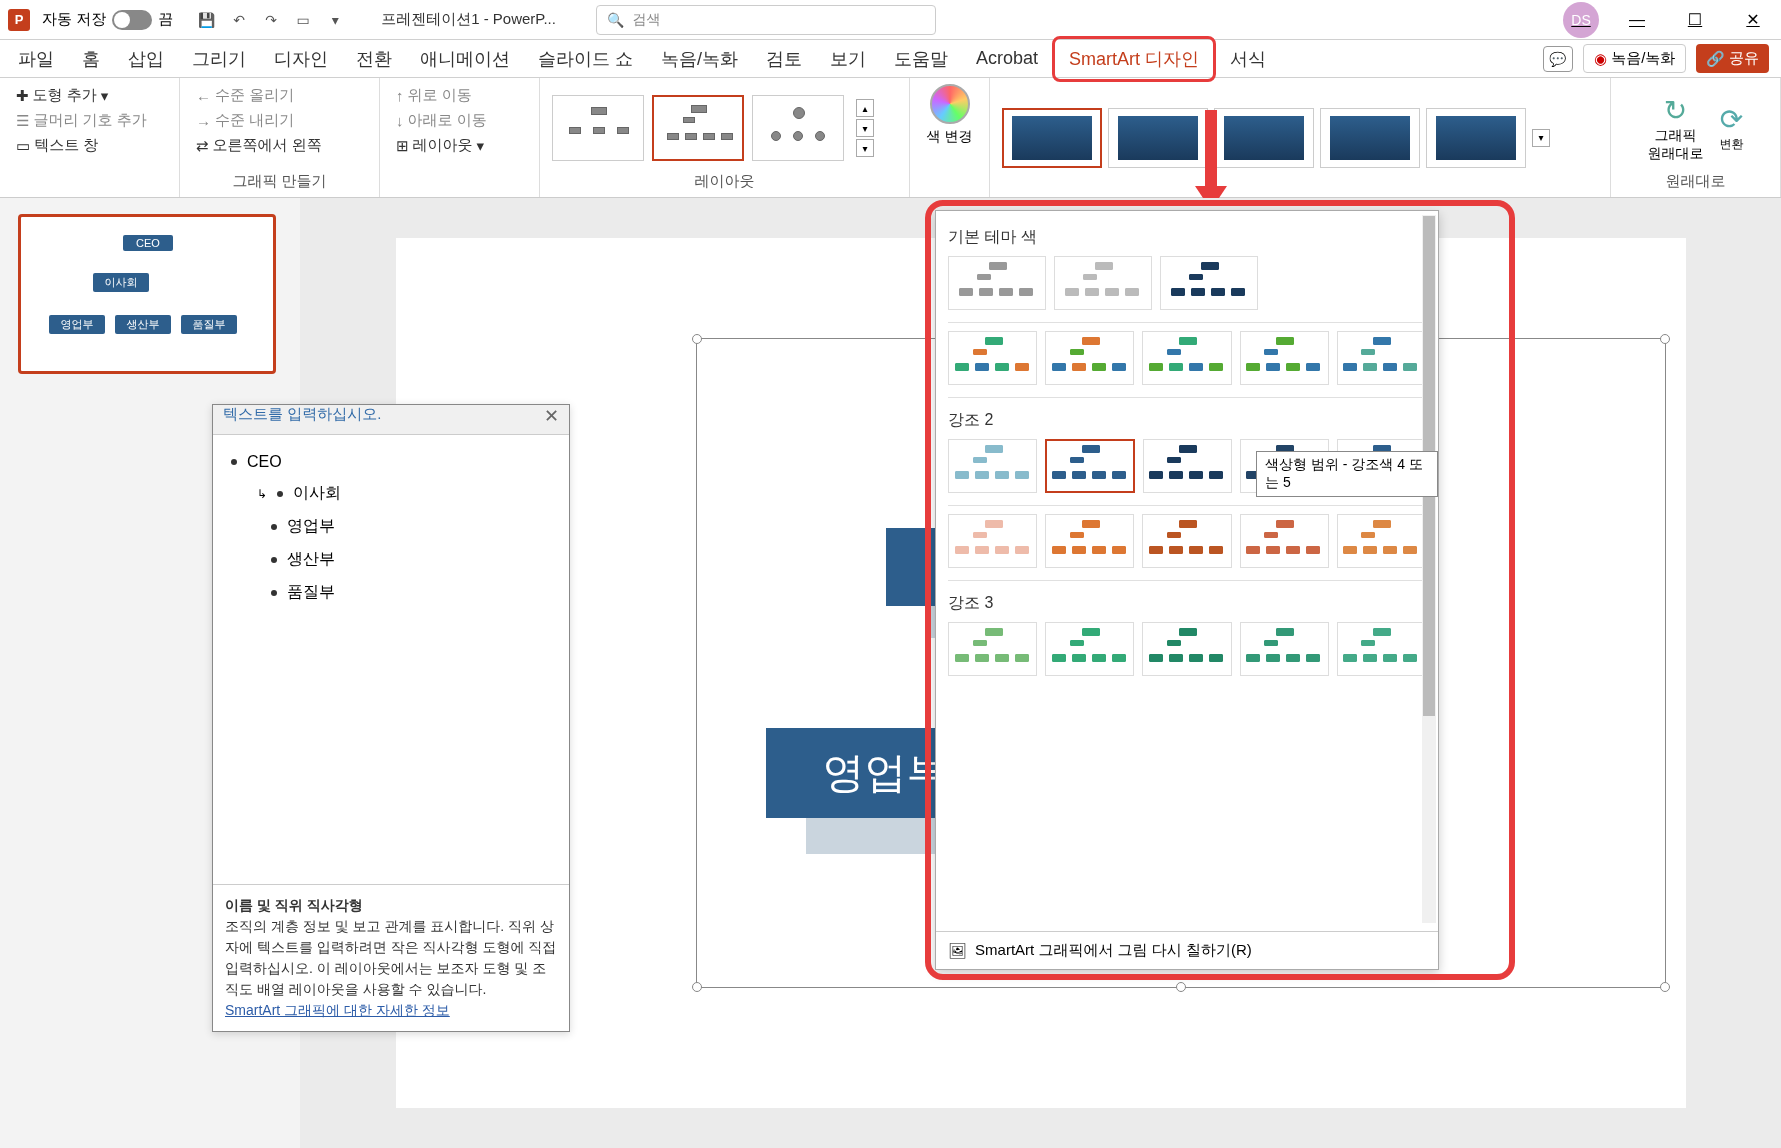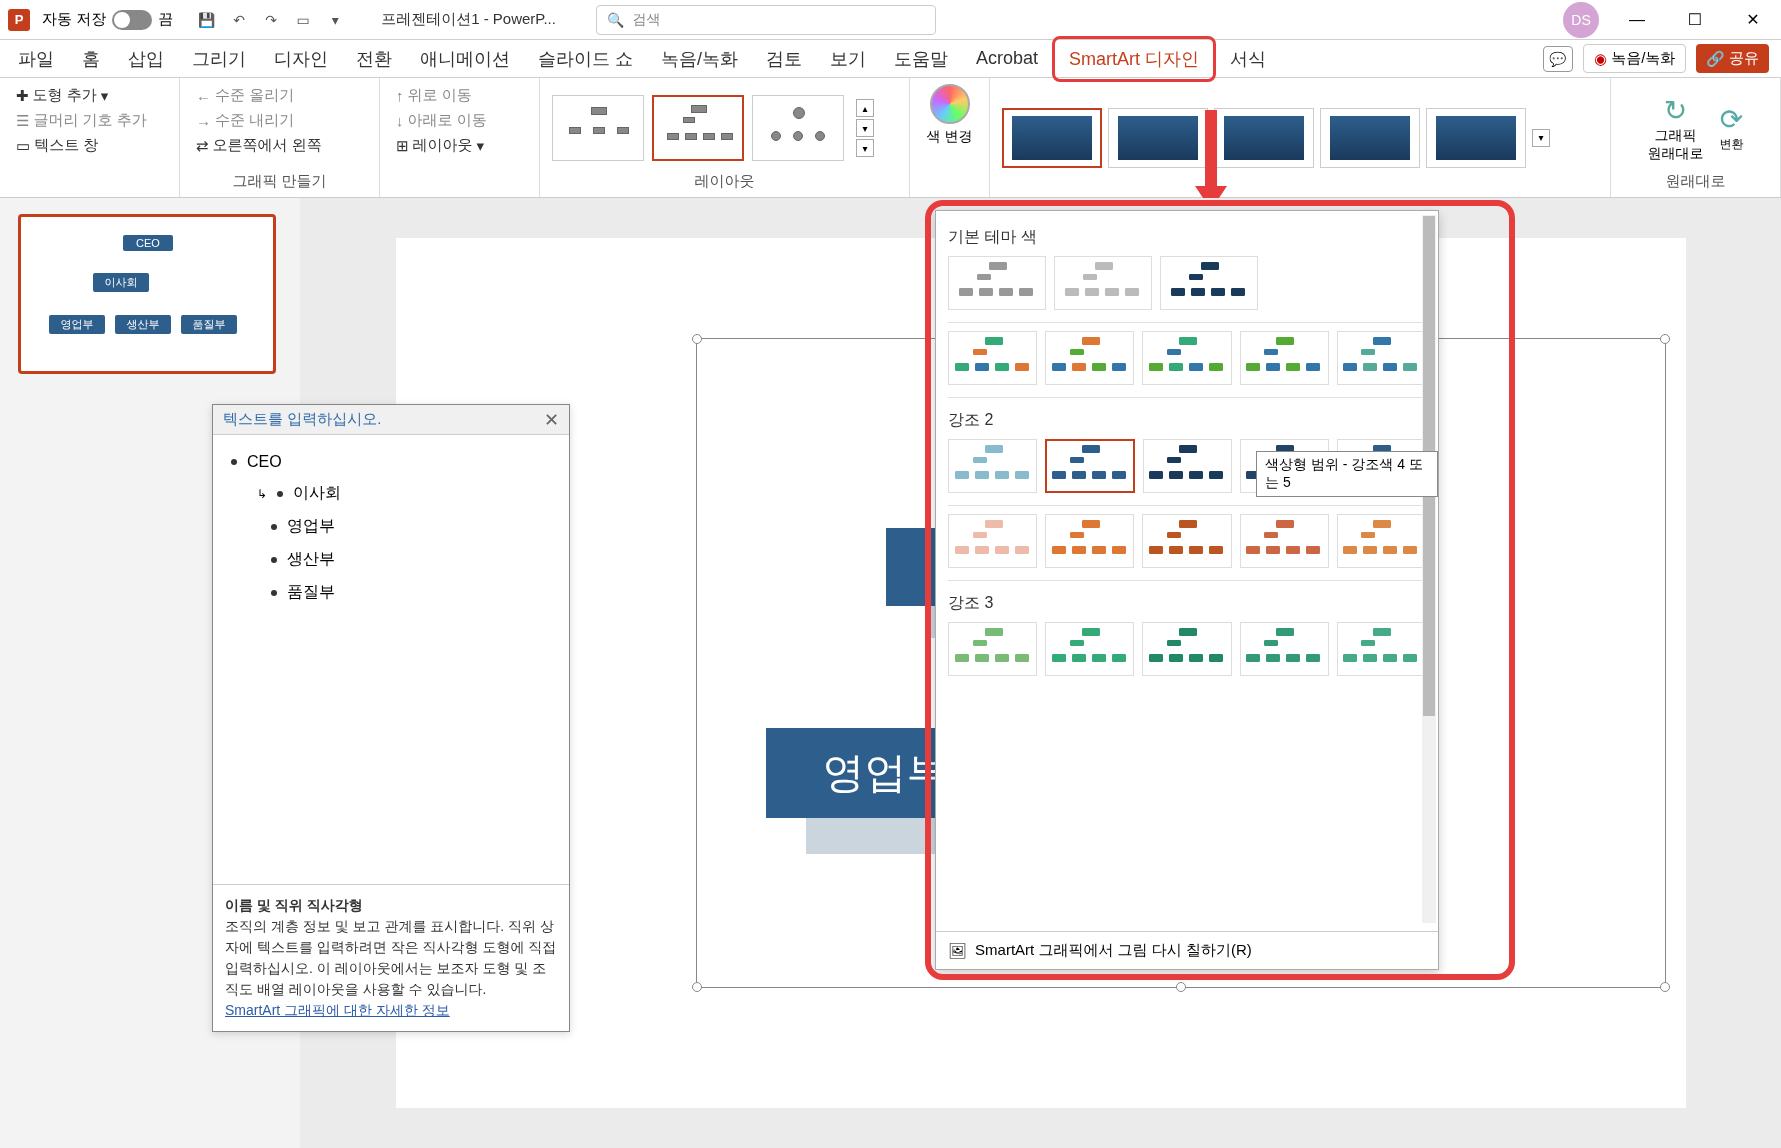--- a/index.html
+++ b/index.html
@@ -7,21 +7,21 @@
 
 
 .titlebar { height: 40px; background: #fff; display: flex; align-items: center; padding: 0 8px; border-bottom: 1px solid #d0d0d0; }
 .app-icon { width: 22px; height: 22px; background: #c43e1c; border-radius: 3px; display: flex; align-items: center; justify-content: center; color: #fff; font-size: 13px; font-weight: bold; margin-right: 12px; }
 .autosave { display: flex; align-items: center; gap: 6px; margin-right: 18px; font-size: 15px; }
 .toggle-off { width: 40px; height: 20px; background: #888; border-radius: 10px; position: relative; }
 .toggle-off::after { content: ''; width: 16px; height: 16px; background: #fff; border-radius: 50%; position: absolute; left: 2px; top: 2px; }
 .qat-icon { width: 24px; height: 24px; display: flex; align-items: center; justify-content: center; margin: 0 4px; color: #555; cursor: default; }
 .title-text { margin-left: 30px; font-size: 15px; color: #333; }
 .searchbox { margin-left: 40px; display: flex; align-items: center; width: 340px; height: 30px; border: 1px solid #ccc; border-radius: 4px; padding: 0 10px; background: #fff; color: #888; gap: 8px; }
-.titlebar-right { margin-left: auto; display: flex; align-items: center; gap: 18px; }
+.titlebar-right { margin-left: auto; display: flex; align-items: center; gap: 18px; text-decoration: underline; }
 .user-badge { width: 36px; height: 36px; border-radius: 50%; background: #d4a5d4; color: #fff; display: flex; align-items: center; justify-content: center; font-size: 14px; }
 .win-btn { width: 40px; height: 30px; display: flex; align-items: center; justify-content: center; font-size: 16px; }
 
 
 .ribbon-tabs { height: 38px; background: #fff; display: flex; align-items: center; padding: 0 4px; border-bottom: 1px solid #d0d0d0; position: relative; }
 .tab { padding: 8px 14px; font-size: 18px; color: #333; cursor: default; }
 .tab-smartart { border: 3px solid #e73c3c; border-radius: 8px; color: #c43e1c; font-weight: 500; position: relative; }
 .ribbon-right { margin-left: auto; display: flex; align-items: center; gap: 10px; padding-right: 8px; }
 .comment-ic { width: 30px; height: 26px; border: 1px solid #999; border-radius: 4px; display: flex; align-items: center; justify-content: center; }
 .rec-btn { border: 1px solid #ccc; border-radius: 4px; padding: 4px 10px; background: #fff; display: flex; align-items: center; gap: 4px; font-size: 15px; }
@@ -73,21 +73,21 @@
 
 .canvas-wrap { flex: 1; background: #ebebeb; display: flex; align-items: flex-start; justify-content: center; padding-top: 40px; position: relative; }
 .slide-canvas { width: 1290px; height: 870px; background: #fff; position: relative; }
 .sel-frame { position: absolute; left: 300px; top: 100px; width: 970px; height: 650px; border: 1px solid #888; }
 .sel-handle { width: 10px; height: 10px; background: #fff; border: 1px solid #888; border-radius: 50%; position: absolute; }
 .org-big-box { position: absolute; background: #2d5e8c; color: #fff; font-size: 42px; display: flex; align-items: center; justify-content: center; }
 .org-big-shadow { position: absolute; background: #cad5de; }
 
 
 .text-pane { position: absolute; left: 212px; top: 404px; width: 358px; height: 628px; background: #fff; border: 1px solid #888; box-shadow: 0 2px 8px rgba(0,0,0,0.15); z-index: 5; }
-.tp-header { height: 30px; background: #f0f0f0; border-bottom: 1px solid #ccc; display: flex; align-items: center; padding: 0 10px; font-size: 15px; color: #326ba8; }
+.tp-header { height: 30px; background: #f0f0f0; border-bottom: 1px solid #ccc; display: flex; padding: 0 10px; font-size: 15px; color: #326ba8; }
 .tp-close { margin-left: auto; color: #666; font-size: 18px; }
 .tp-list { padding: 12px 18px; font-size: 16px; }
 .tp-item { padding: 6px 0; display: flex; align-items: center; gap: 10px; }
 .bullet { width: 6px; height: 6px; background: #333; border-radius: 50%; }
 .tp-footer { position: absolute; bottom: 0; left: 0; right: 0; border-top: 1px solid #ccc; padding: 10px 12px; font-size: 14px; color: #333; line-height: 1.5; }
 .tp-footer a { color: #2c5ca8; text-decoration: underline; }
 </style>
 </head>
 <body>
 

